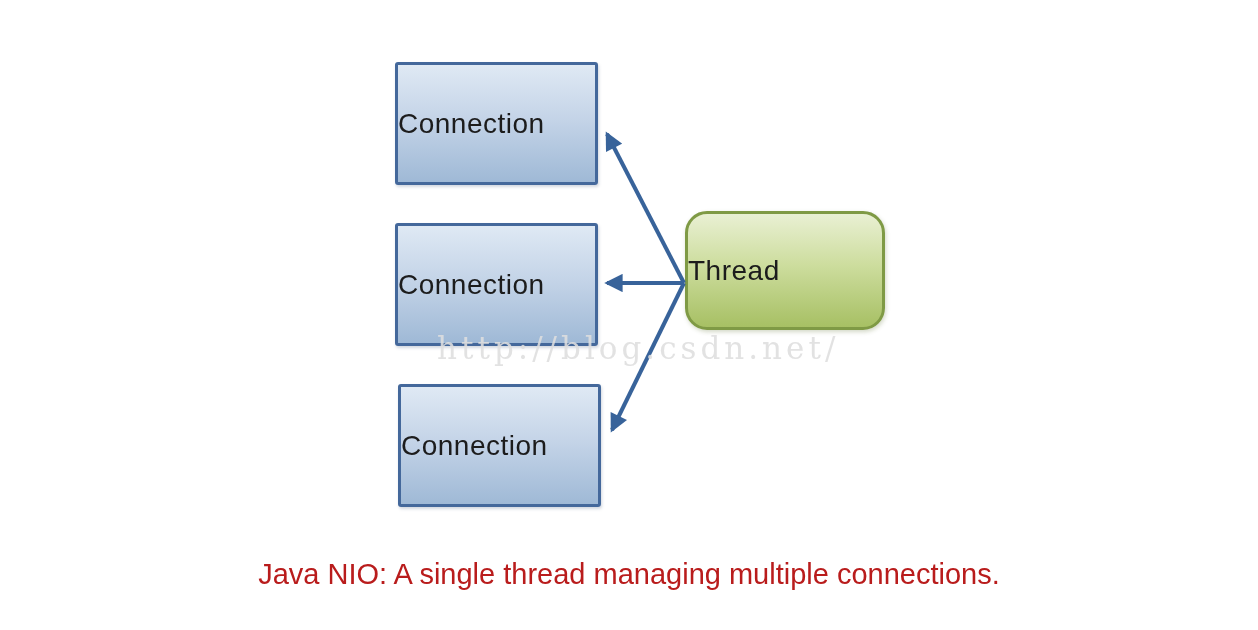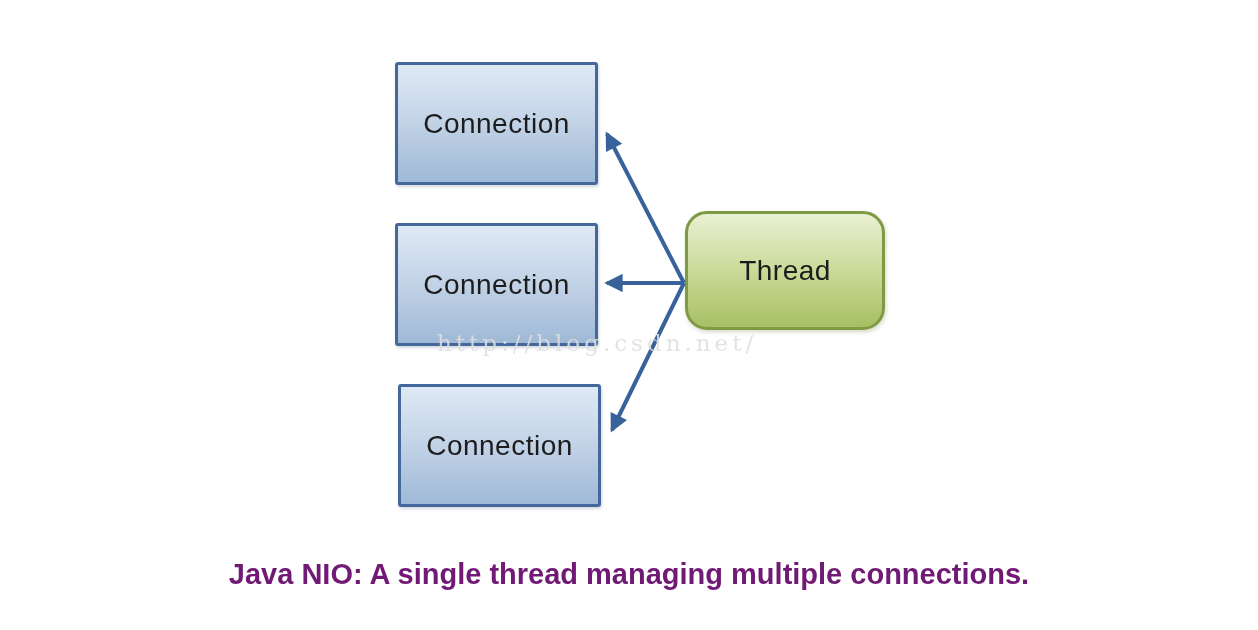--- a/index.html
+++ b/index.html
@@ -12,21 +12,20 @@
     position: relative;
     width: 1258px;
     height: 630px;
     background: #ffffff;
     overflow: hidden;
   }
   .node {
     position: absolute;
     display: flex;
     align-items: center;
-    justify-content: center;
     box-sizing: border-box;
     z-index: 1;
   }
   .node .label {
     font-size: 28px;
     color: #1c1c1c;
     letter-spacing: 0.5px;
   }
   .conn {
     width: 203px;
@@ -57,35 +56,35 @@
     height: 630px;
     z-index: 2;
     pointer-events: none;
   }
   .watermark {
     position: absolute;
     left: 437px;
     top: 330px;
     z-index: 3;
     font-family: "DejaVu Serif", serif;
-    font-size: 23px;
+    font-size: 31px;
     letter-spacing: 4px;
     color: #dfdfdf;
     opacity: 0.88;
     white-space: nowrap;
   }
   .caption {
     position: absolute;
     left: 0;
     top: 558px;
     width: 100%;
     text-align: center;
     font-size: 29px;
-    font-weight: bold;
-    color: #701a75;
+    font-weight: normal;
+    color: #b91c1c;
     letter-spacing: 0px;
     z-index: 1;
   }
 </style>
 </head>
 <body>
 
 <div class="canvas">
 
   <div class="node conn conn1">

